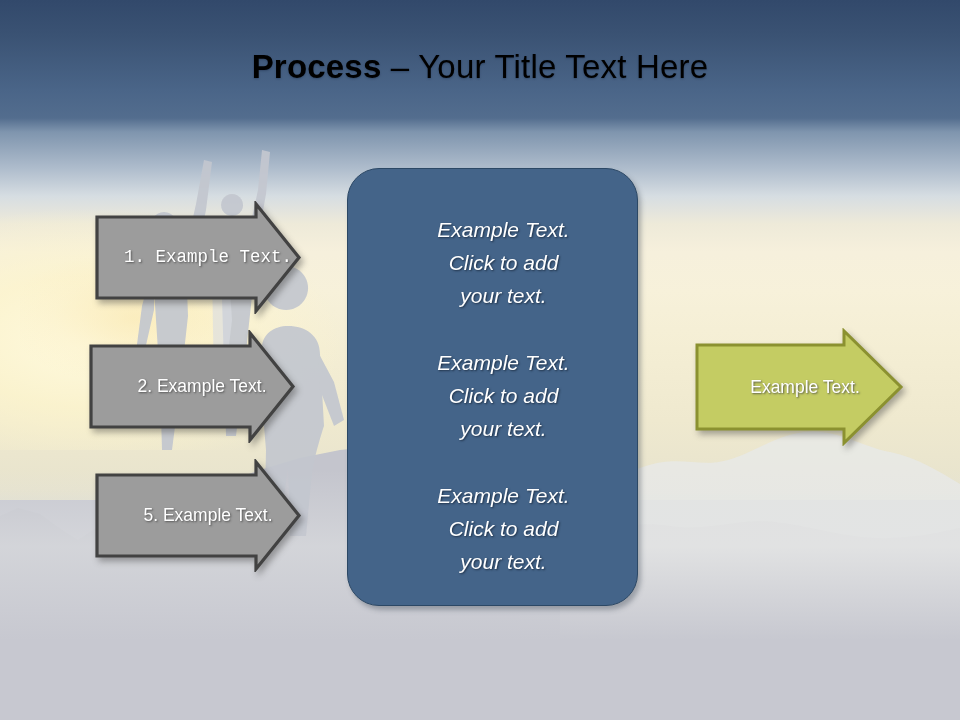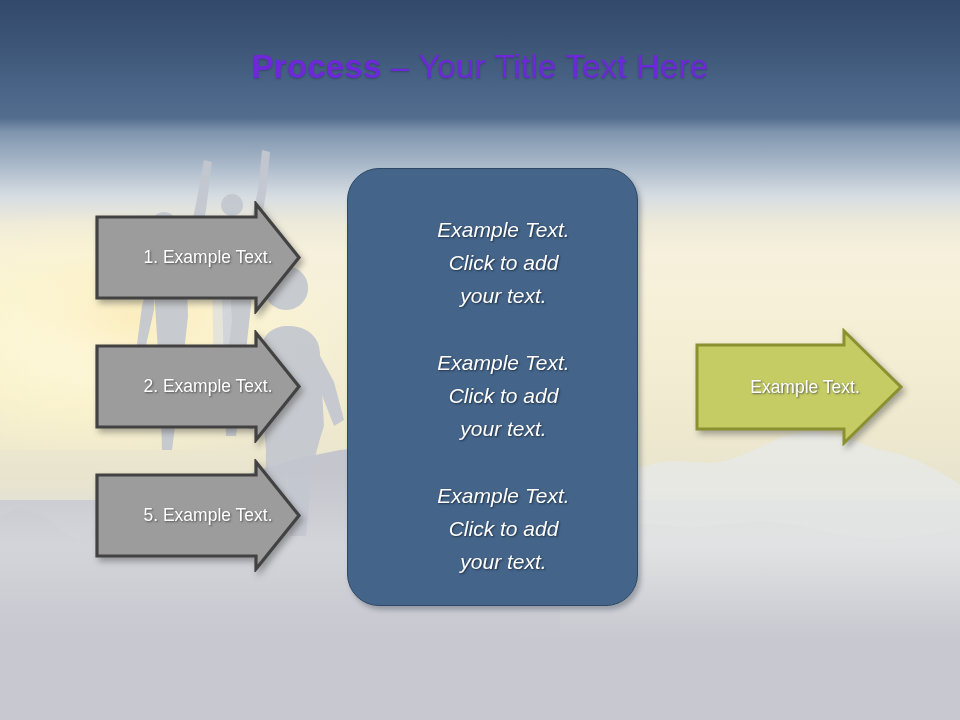--- a/index.html
+++ b/index.html
@@ -89,21 +89,21 @@
     width: 260px; height: 440px;
   }
 
   
   .title {
     position: absolute;
     left: 0; top: 48px;
     width: 960px;
     text-align: center;
     font-size: 33px;
-    color: #6d28d9;
+    color: #000000;
     letter-spacing: 0.2px;
     white-space: nowrap;
     text-shadow: 0 1px 2px rgba(20,35,60,0.35);
   }
   .title .t-strong { font-weight: bold; }
   .title .t-rest { font-weight: normal; }
 
   
   .arrow {
     position: absolute;
@@ -215,28 +215,28 @@
       <div class="panel-block">Example Text.
 Click  to add
 your text.</div>
       <div class="panel-gap"></div>
       <div class="panel-block">Example Text.
 Click  to add
 your text.</div>
     </div>
   </div>
 
-  <div class="arrow" style="left:94px; top:201px; width:208px; height:113px;">
+  <div class="arrow" style="left:94px; top:201px; width:208px; height:113px;font-family:Liberation Mono, monospace;">
     <svg width="208" height="113" viewBox="0 0 208 113">
       <path d="M3,16 L162,16 L162,3 L205,56.5 L162,110 L162,97 L3,97 Z" fill="#9c9c9c" stroke="#424242" stroke-width="3.2" stroke-linejoin="miter"></path>
     </svg>
     <div class="arrow-label gray-lbl" style="line-height:113px;">1. Example Text.</div>
   </div>
 
-  <div class="arrow" style="left:94px; top:330px; width:208px; height:113px;text-decoration:underline;">
+  <div class="arrow" style="left:88px; top:330px; width:208px; height:113px;text-decoration:underline;">
     <svg width="208" height="113" viewBox="0 0 208 113">
       <path d="M3,16 L162,16 L162,3 L205,56.5 L162,110 L162,97 L3,97 Z" fill="#9c9c9c" stroke="#424242" stroke-width="3.2" stroke-linejoin="miter"></path>
     </svg>
     <div class="arrow-label gray-lbl" style="line-height:113px;">2. Example Text.</div>
   </div>
 
   <div class="arrow" style="left:94px; top:459px; width:208px; height:113px;">
     <svg width="208" height="113" viewBox="0 0 208 113">
       <path d="M3,16 L162,16 L162,3 L205,56.5 L162,110 L162,97 L3,97 Z" fill="#9c9c9c" stroke="#424242" stroke-width="3.2" stroke-linejoin="miter"></path>
     </svg>

